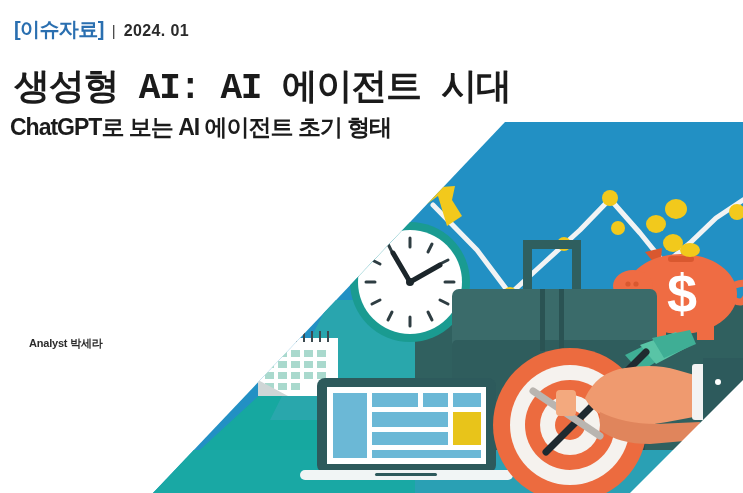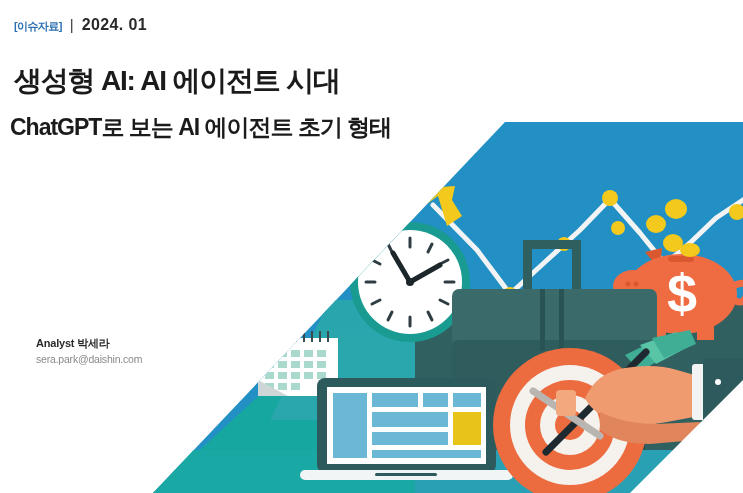--- a/index.html
+++ b/index.html
@@ -17,39 +17,39 @@
   }
 
   
   .hdr{
     position:absolute;
     left:14px; top:16px;
     display:flex; align-items:baseline; gap:8px;
     z-index:40;
   }
   .hdr .tag{
-    font-size:11px; font-weight:700; letter-spacing:-.6px;
+    font-size:20px; font-weight:700; letter-spacing:-.6px;
     color:#2a6fb0; white-space:nowrap;
   }
   .hdr .sep{ font-size:15px; color:#3a3a3a; font-weight:400; }
   .hdr .date{ font-size:16px; color:#2a2a2a; font-weight:700; letter-spacing:.4px;}
 
   .title{
     position:absolute; left:14px; top:62px;
-    font-size:28px; font-weight:700; letter-spacing:-1.2px;
-    color:#1b1b1b; white-space:nowrap; z-index:40;
+    font-size:36px; font-weight:700; letter-spacing:-1.2px;
+    color:#1b1b1b; white-space:nowrap; z-index:40;font-family:Liberation Mono, monospace;
   }
   .subtitle{
     position:absolute; left:10px; top:112px;
     font-size:23px; font-weight:700; letter-spacing:-1px;
     color:#1b1b1b; white-space:nowrap; z-index:40;
   }
 
   .analyst{
-    position:absolute; left:36px; top:336px;
+    position:absolute; left:29px; top:336px;
     z-index:40; line-height:1.45;
   }
   .analyst .an-name{ font-size:11px; font-weight:700; color:#2b2b2b; letter-spacing:-.2px;}
   .analyst .an-mail{ font-size:10.5px; font-weight:400; color:#8a8a8a; letter-spacing:-.2px;}
 
   
   #art{
     position:absolute; left:0; top:0;
     width:743px; height:493px;
     z-index:10;
@@ -257,16 +257,15 @@
     <span class="tag">[이슈자료]</span>
     <span class="sep">|</span>
     <span class="date">2024. 01</span>
   </div>
 
   <div class="title">생성형 AI: AI 에이전트 시대</div>
   <div class="subtitle">ChatGPT로 보는 AI 에이전트 초기 형태</div>
 
   <div class="analyst">
     <div class="an-name">Analyst 박세라</div>
-    <div class="an-mail">sera.park@daishin.com</div>
   </div>
 
 </div>
 
 </body></html>

